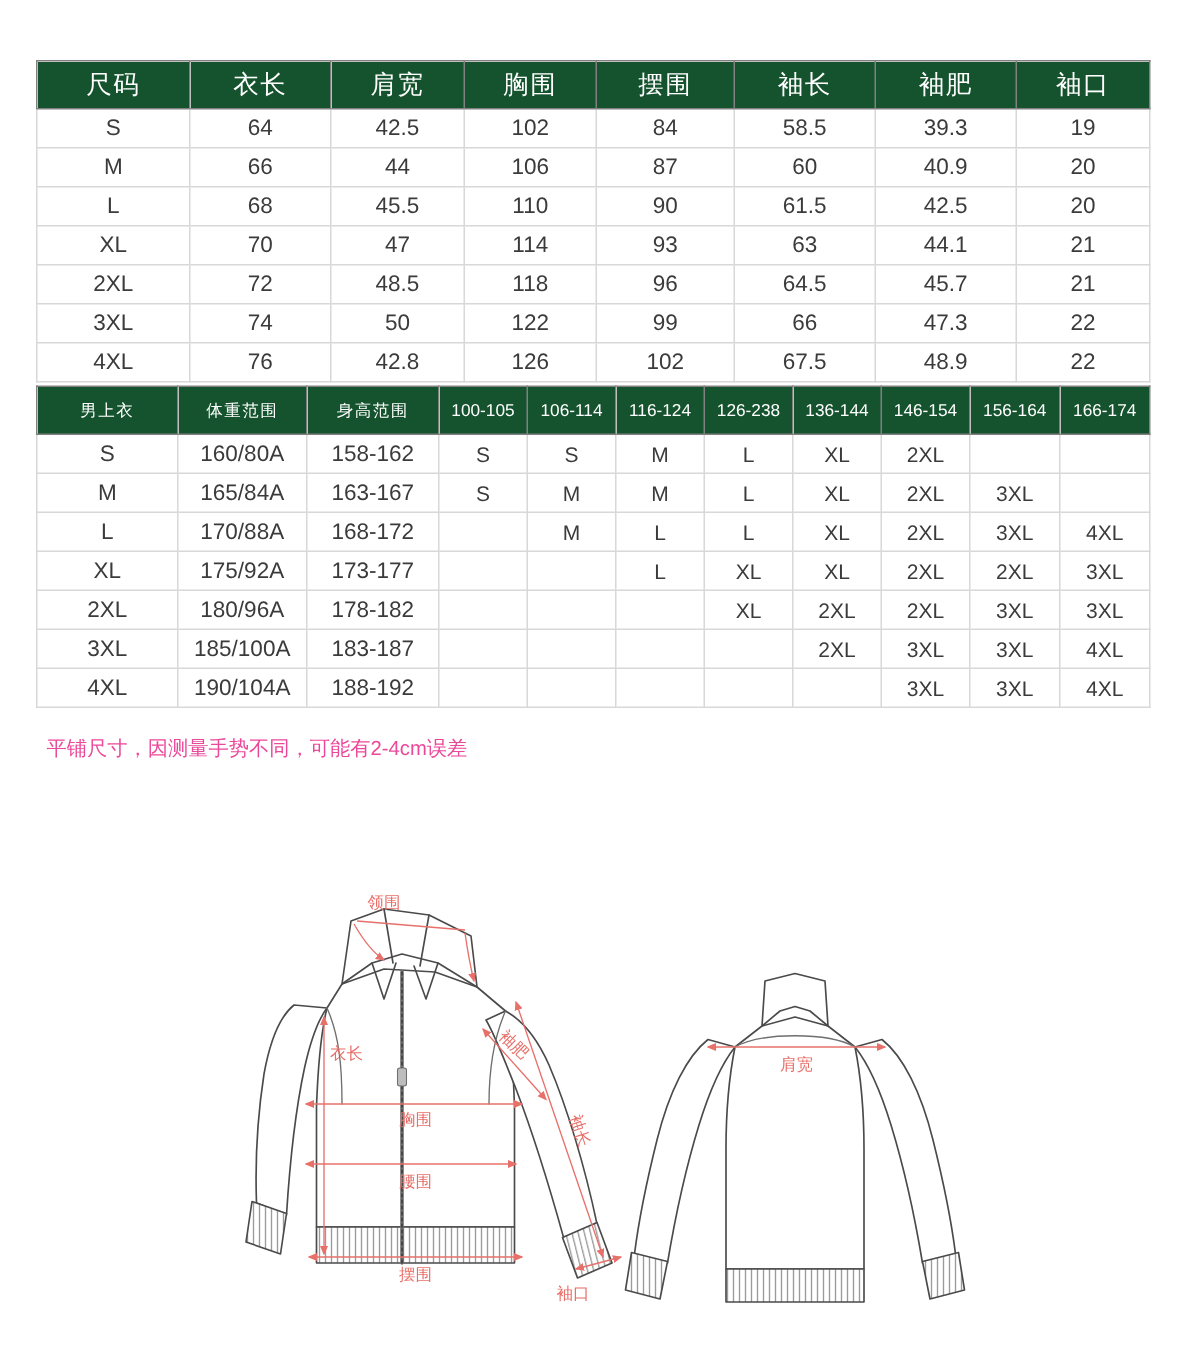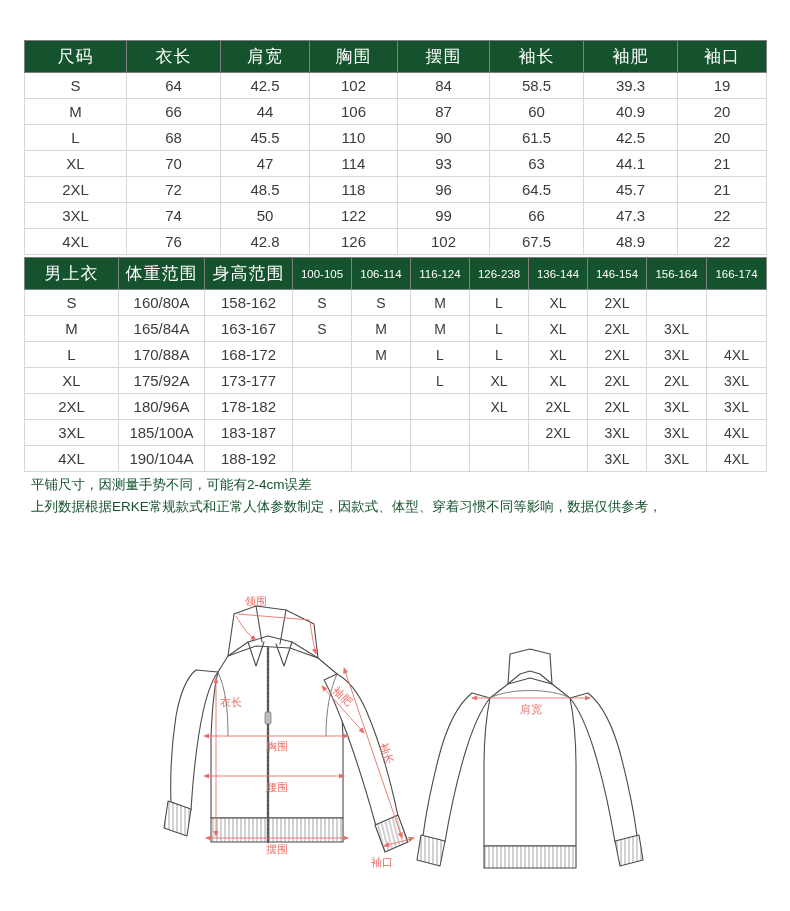--- a/index.html
+++ b/index.html
@@ -51,32 +51,32 @@
     height: 32px;
     font-size: 17px;
     letter-spacing: 1px;
   }
   table.size-table tbody td {
     height: 26px;
     background: #ffffff;
   }
 
   
-  #table-2 thead th.big   { font-size: 17px; letter-spacing: 1px; }
+  #table-2 thead th.big   { font-size: 11px; letter-spacing: 1px; }
   #table-2 thead th.small { font-size: 11.5px; letter-spacing: 0; }
   #table-2 tbody td { font-size: 14px; }
   #table-2 tbody td.lead { font-size: 15px; }
 
   
   #notes {
     position: absolute;
     left: 31px;
-    top: 474px;
+    top: 488px;
     width: 720px;
-    color: #14532d;
+    color: #ec4899;
     font-size: 13.5px;
     line-height: 22px;
   }
   #notes .note-line { white-space: nowrap; }
 
   
   #illustration {
     position: absolute;
     left: 0;
     top: 570px;
@@ -320,21 +320,20 @@
           <td>3XL</td>
           <td>3XL</td>
           <td>4XL</td>
         </tr>
       </tbody>
     </table>
   </div>
 
   <div id="notes">
     <div class="note-line">平铺尺寸，因测量手势不同，可能有2-4cm误差</div>
-    <div class="note-line">上列数据根据ERKE常规款式和正常人体参数制定，因款式、体型、穿着习惯不同等影响，数据仅供参考，</div>
   </div>
 
   <div id="illustration">
     <svg width="790" height="340" viewBox="0 0 790 340" xmlns="http://www.w3.org/2000/svg">
       <defs>
         <marker id="ar" markerWidth="7" markerHeight="7" refX="6" refY="3" orient="auto">
           <path d="M0,0 L7,3 L0,6 z" fill="#e8706a"></path>
         </marker>
         <marker id="arS" markerWidth="7" markerHeight="7" refX="1" refY="3" orient="auto">
           <path d="M7,0 L0,3 L7,6 z" fill="#e8706a"></path>

